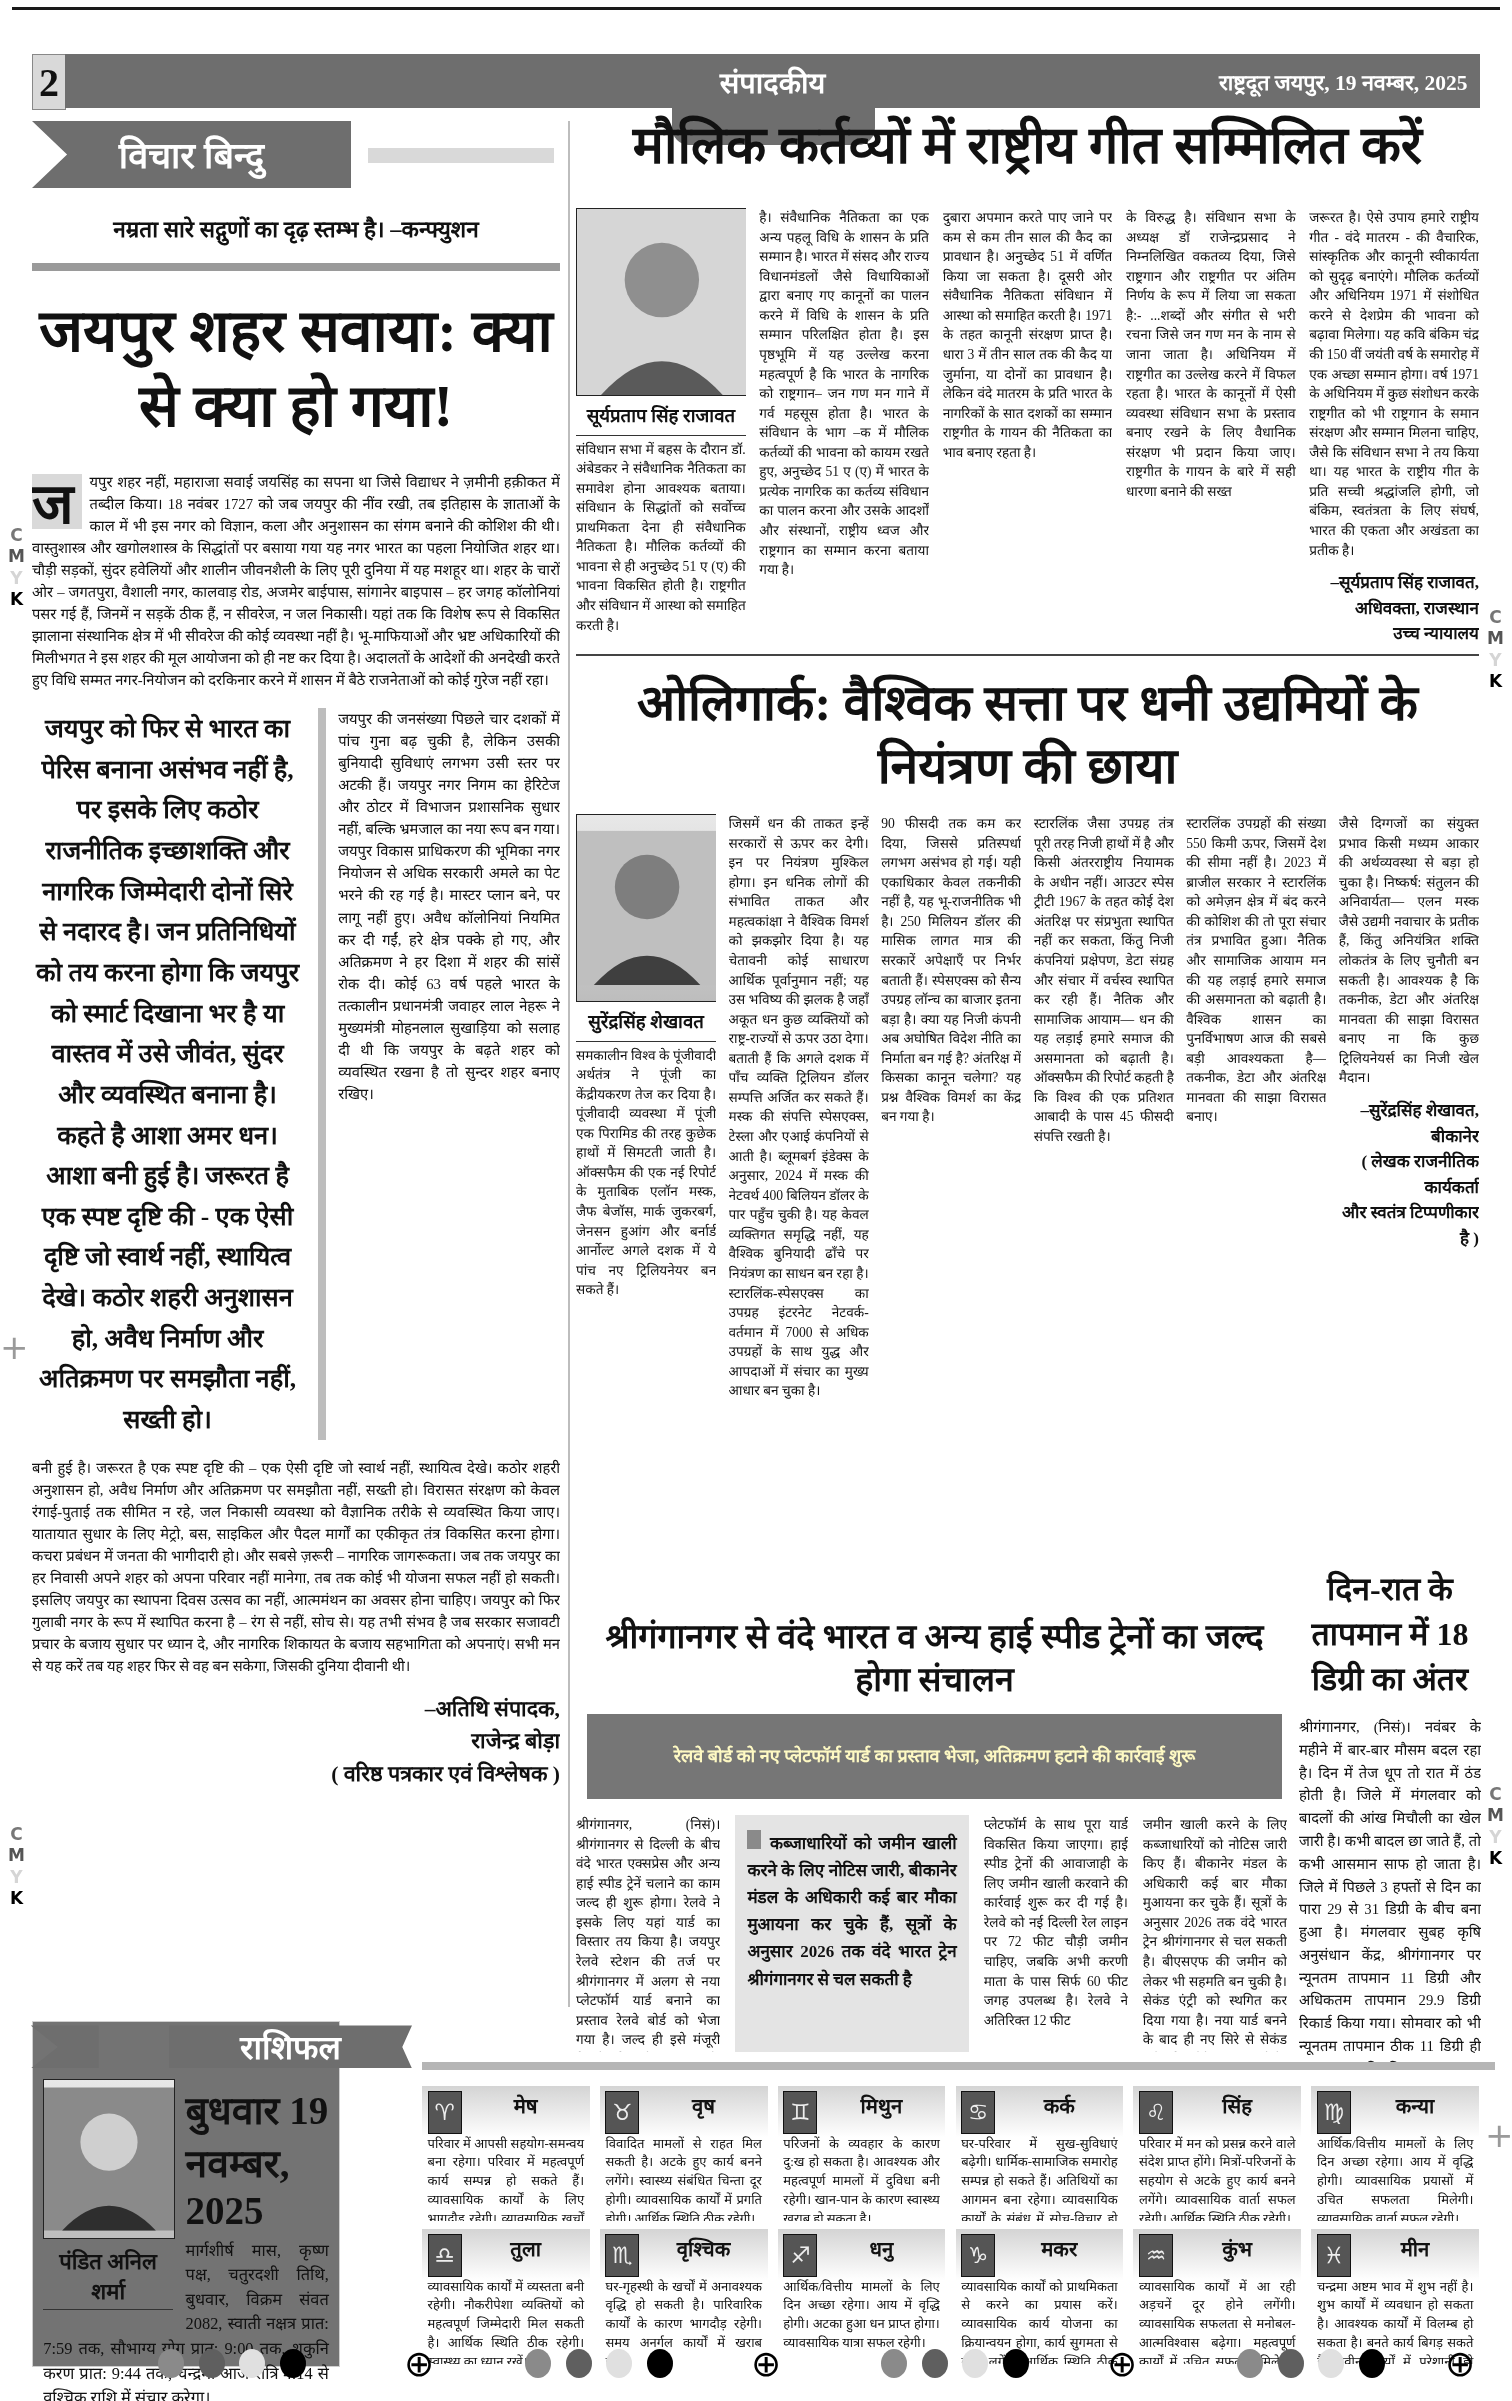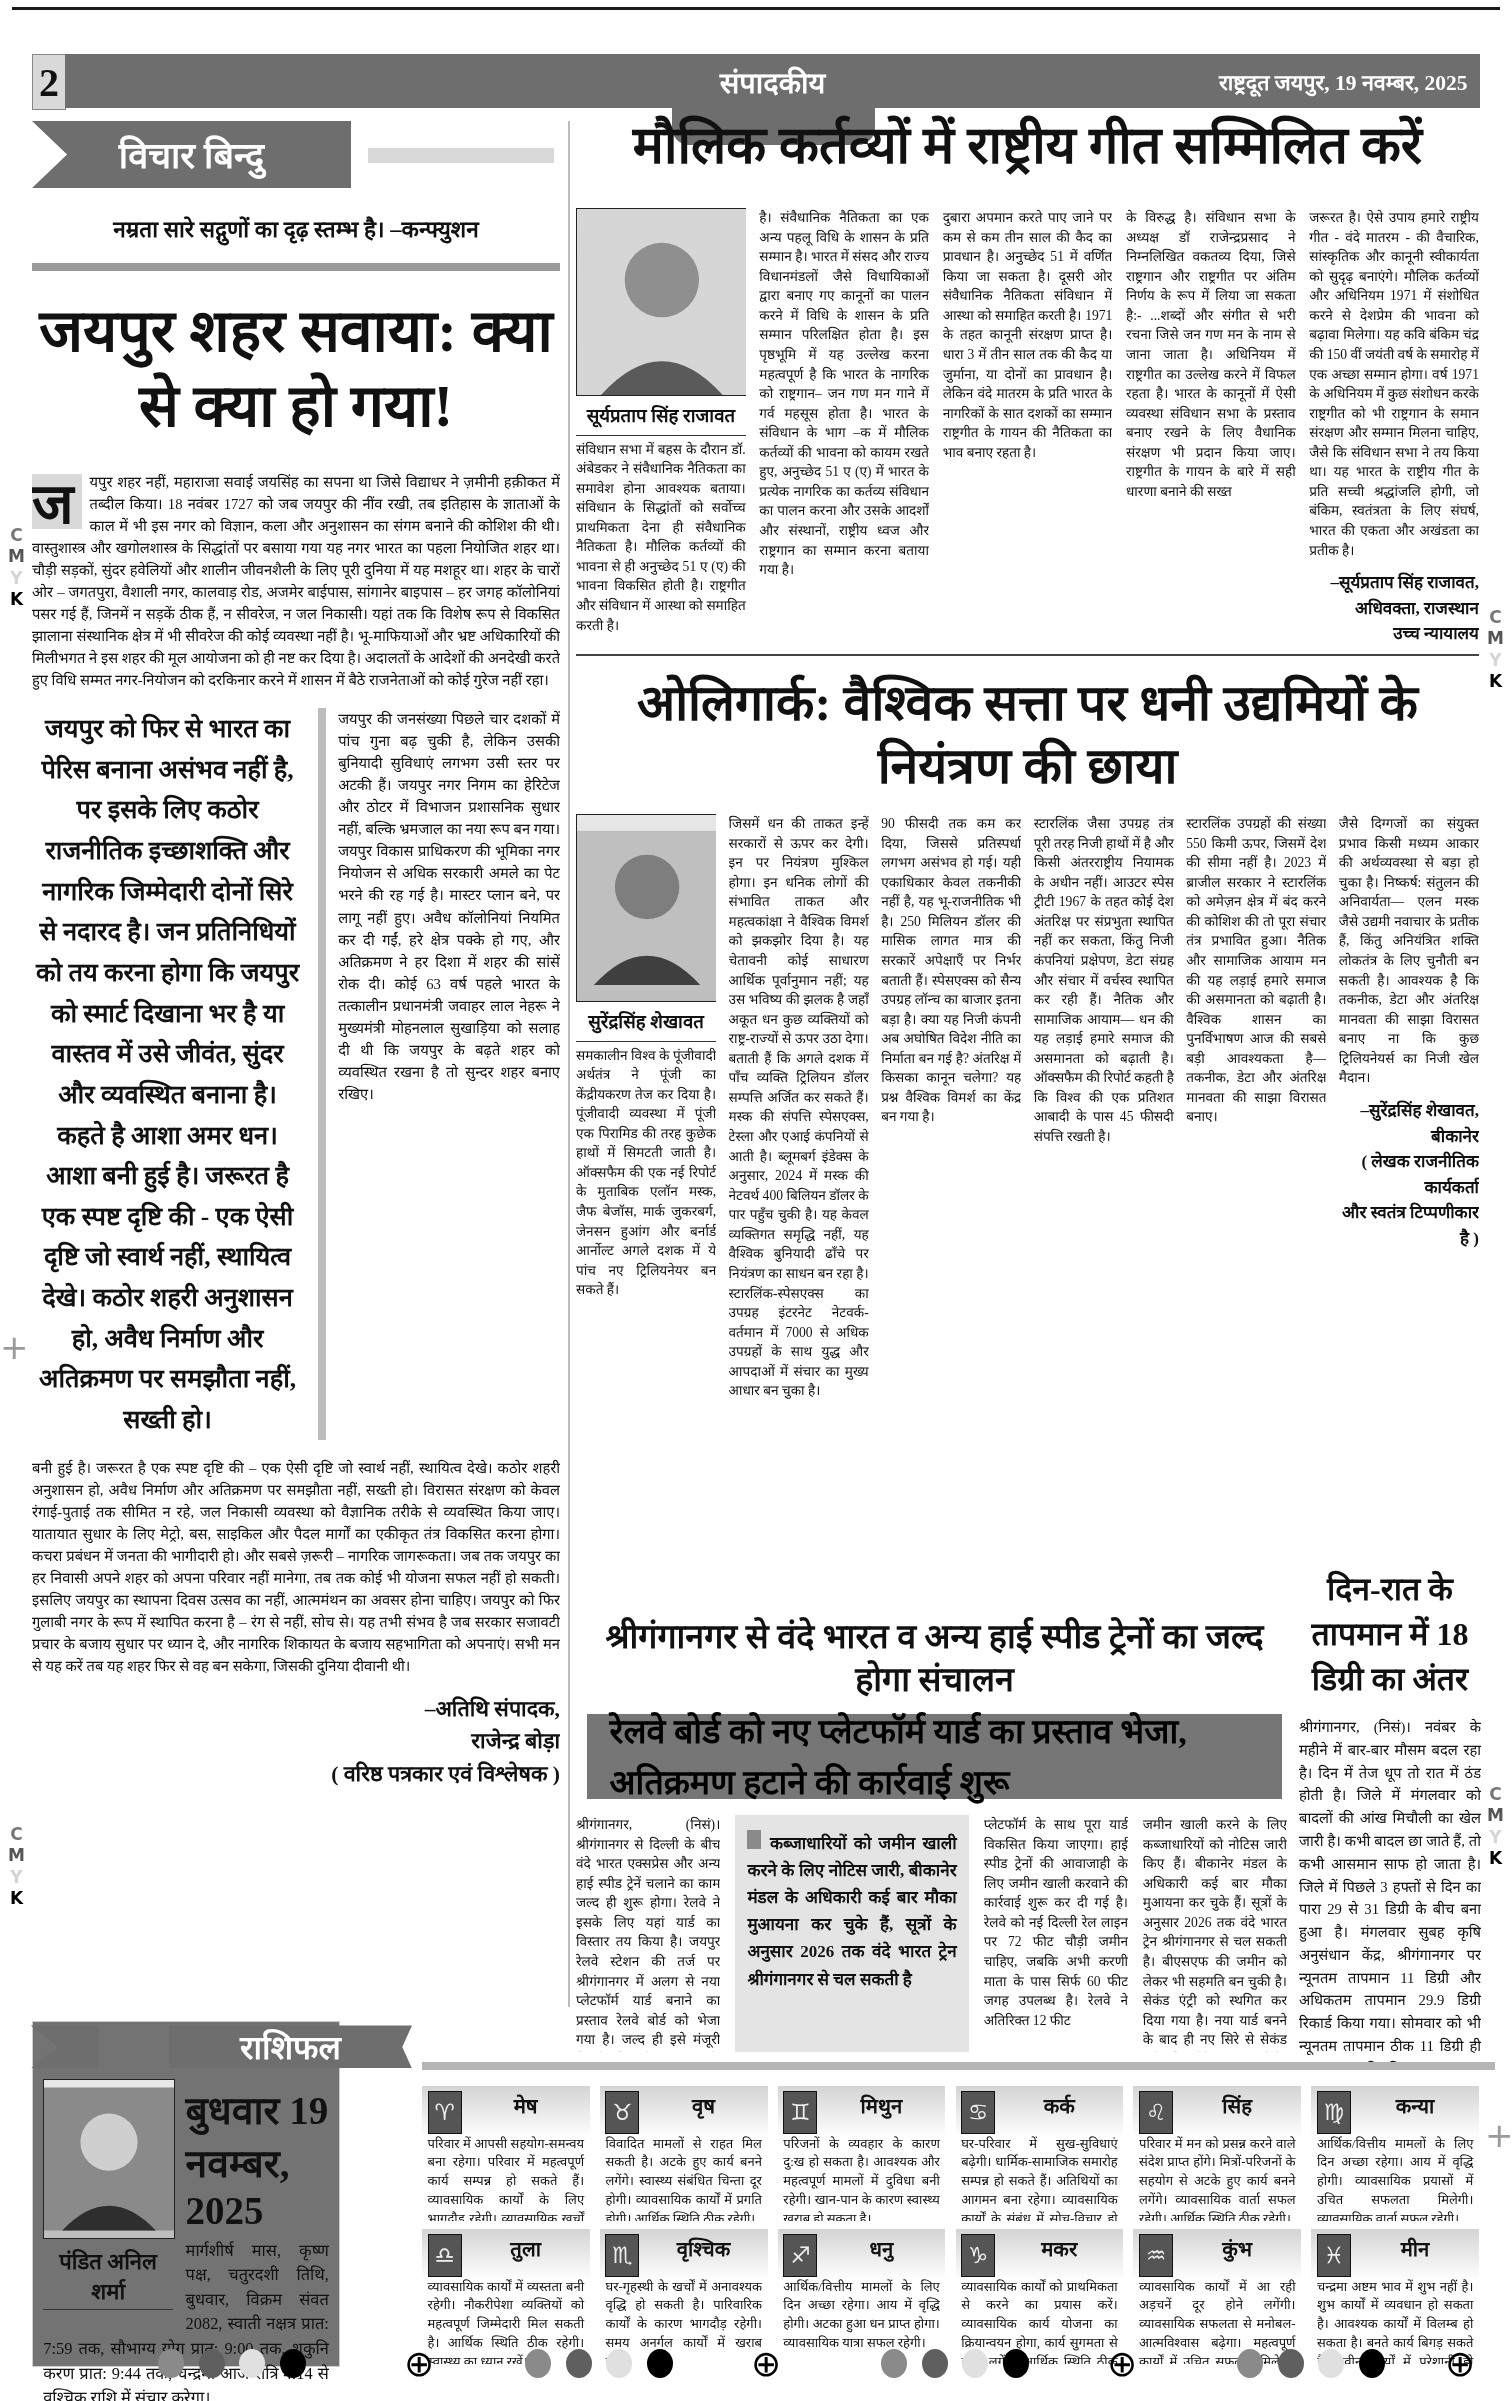--- a/index.html
+++ b/index.html
@@ -33,22 +33,22 @@
   .vsig{margin-top:16px;text-align:right;font-weight:bold;font-size:21.5px;line-height:1.5;}
   
   .headline{font-weight:bold;text-align:center;line-height:1.25;}
   .cols{display:flex;gap:13.6px;}
   .col{flex:1;overflow:hidden;font-size:13.6px;line-height:1.44;text-align:justify;}
   .photo{width:100%;height:186px;border:1.7px solid #222;background:linear-gradient(#e8e8e8,#bdbdbd);display:block;}
   .byline{text-align:center;font-weight:bold;font-size:18.6px;margin:6.8px 0 3.4px 0;border-bottom:1.1px solid #333;padding-bottom:5.6px;}
   .artsig{margin-top:10.2px;text-align:right;font-weight:bold;font-size:17px;line-height:1.5;}
   .hline{background:#444;height:1.7px;}
   
-  .subheadbox{background:#767676;color:#000000;font-weight:bold;font-size:34px;line-height:1.5;
-              display:flex;align-items:center;justify-content:center;padding:5.6px 22.6px;}
+  .subheadbox{background:#767676;color:#fef9c3;font-weight:bold;font-size:18px;line-height:1.5;
+              display:flex;align-items:center;justify-content:center;text-align:center;padding:5.6px 22.6px;}
   .trainbox{background:#e4e4e4;padding:14.7px 12.4px;font-size:17px;line-height:1.6;font-weight:bold;text-align:justify;}
   .sqbullet{display:inline-block;width:13.6px;height:19px;background:#8a8a8a;margin-right:9px;}
   
   .weather-h{font-weight:bold;font-size:32px;line-height:1.4;text-align:center;}
   .weather-b{margin-top:14.7px;font-size:14.7px;line-height:1.55;text-align:justify;}
   
   .rpanel{left:32px;top:2021px;width:308px;height:346px;background:#737373;border:0.6px solid #cfcfcf;padding:8px 10.2px;box-sizing:border-box;}
   .ribbon{position:absolute;left:136px;top:3.4px;width:243px;height:43px;background:#6e6e6e;color:#fff;font-weight:bold;font-size:33px;
           display:flex;align-items:center;justify-content:center;
           clip-path:polygon(0 0,100% 0,96% 50%,100% 100%,0 100%);}

